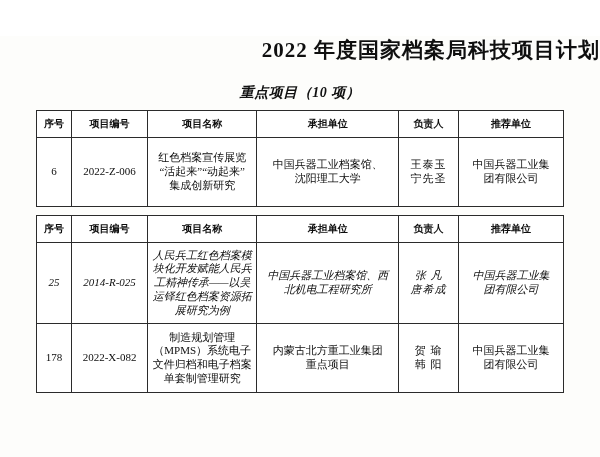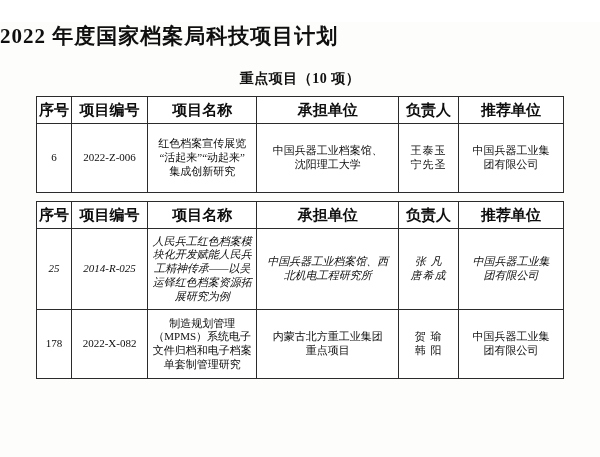--- a/index.html
+++ b/index.html
@@ -14,36 +14,37 @@
     color: #000000;
     overflow: hidden;
   }
   .page {
     position: relative;
     width: 600px;
     height: 457px;
     background: #fdfdfb;
   }
   .doc-title {
-    text-align: left;
+    text-align: right;
     font-family: "Liberation Serif", serif;
     font-weight: bold;
     font-size: 21px;
     letter-spacing: 1px;
-    margin-top: 22px;
+    margin-top: 36px;
     margin-bottom: 0;
     color: #0f0f0f;
   }
   .section-heading {
     text-align: center;
     font-family: "Liberation Serif", serif;
     font-weight: bold;
     font-size: 14px;
     letter-spacing: 0.5px;
     color: #111111;
+    font-style: italic;
   }
   .sec1-heading { margin-top: 20px; }
   .sec2-heading { margin-top: 16px; }
 
   table.grid {
     border-collapse: collapse;
     width: 528px;
     margin: 8px auto 0 auto;
     table-layout: fixed;
     background: #ffffff;
@@ -54,21 +55,21 @@
     vertical-align: middle;
     font-family: "Liberation Serif", serif;
     font-size: 11px;
     line-height: 1.25;
     padding: 3px 2px;
     color: #0d0d0d;
     font-weight: normal;
   }
   table.grid th {
     font-weight: bold;
-    font-size: 15px;
+    font-size: 10px;
     height: 22px;
     padding: 2px 1px;
     border-radius: 9px;
   }
   .col-no    { width: 34px; }
   .col-code  { width: 74px; }
   .col-name  { width: 106px; }
   .col-unit  { width: 138px; }
   .col-head  { width: 58px; }
   .col-rec   { width: 102px; }

